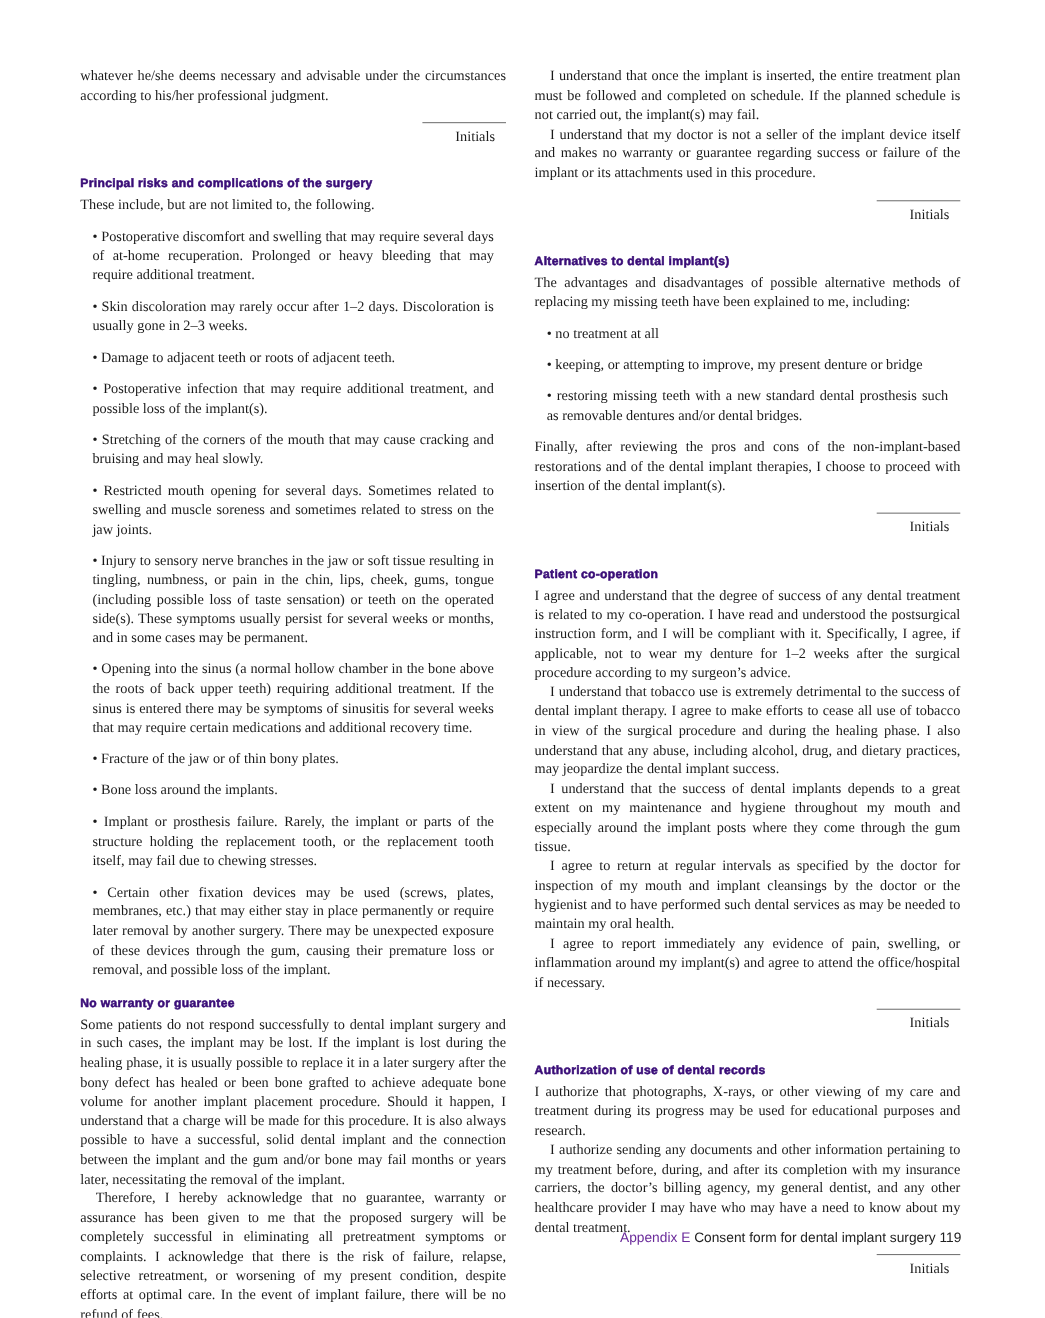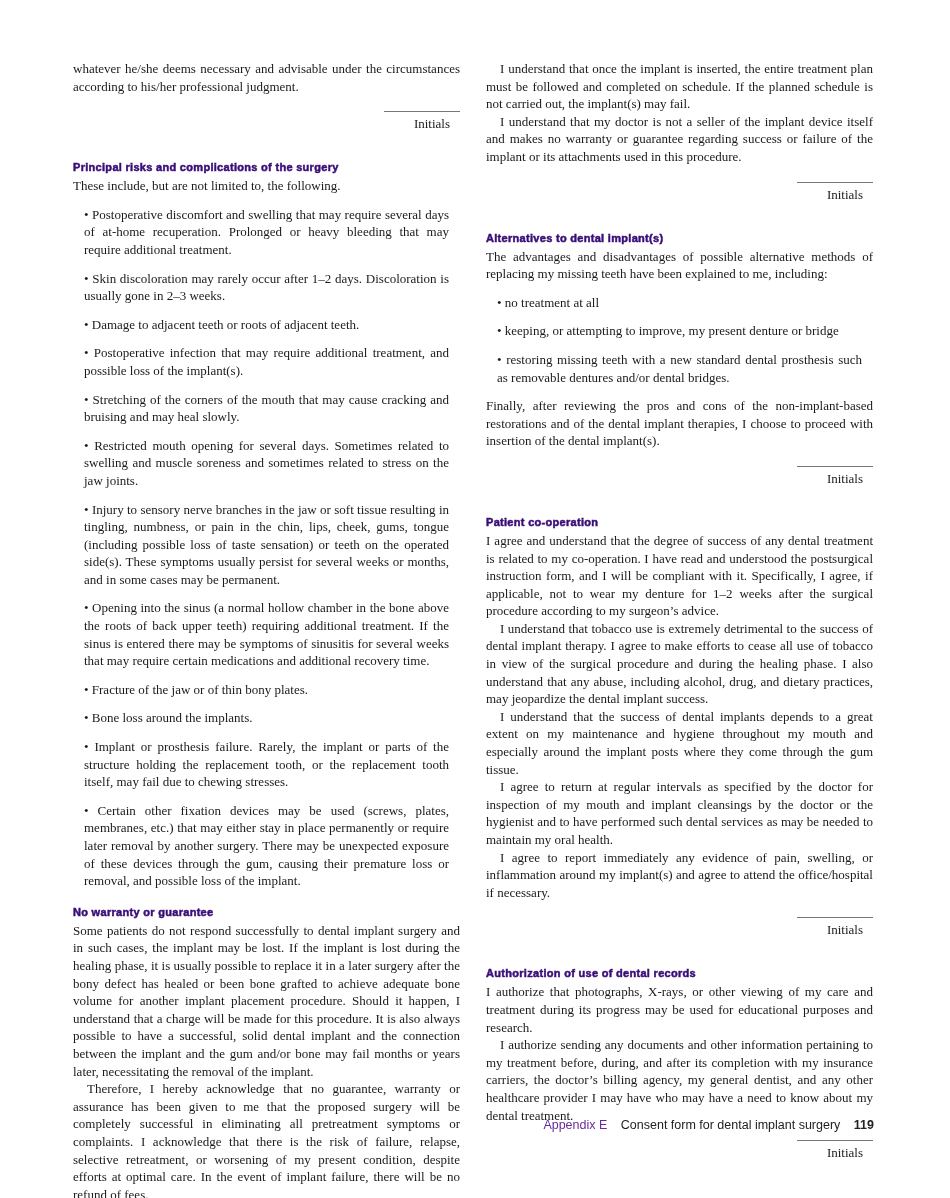--- a/index.html
+++ b/index.html
@@ -19,22 +19,22 @@
   h2 {
     font-family: "Liberation Sans", sans-serif; font-weight: 900;
     color: #3a0e78; font-size: 11px; line-height: 17px; margin: 14px 0 1px 0;
     letter-spacing: 0.3px;
     -webkit-text-stroke: 0.5px #3a0e78;
   }
   .footer {
     position: absolute; top: 1118px; right: 76px;
     font-family: "Liberation Sans", sans-serif; font-size: 12.5px; color: #222;
   }
-  .footer .appendix { color: #6a2a9a; margin-right: 10px; }
-  .footer .pagenum { font-weight: bold; margin-left: 10px; }
+  .footer .appendix { color: #6a2a9a; }
+  .footer .pagenum { font-weight: normal; }
 </style>
 </head>
 <body>
 
 <div class="col left">
   <p>whatever he/she deems necessary and advisable under the circumstances according to his/her professional judgment.</p>
   <div class="initials-block">
     <div class="initials-line"></div>
     <div class="initials-label">Initials</div>
   </div>

